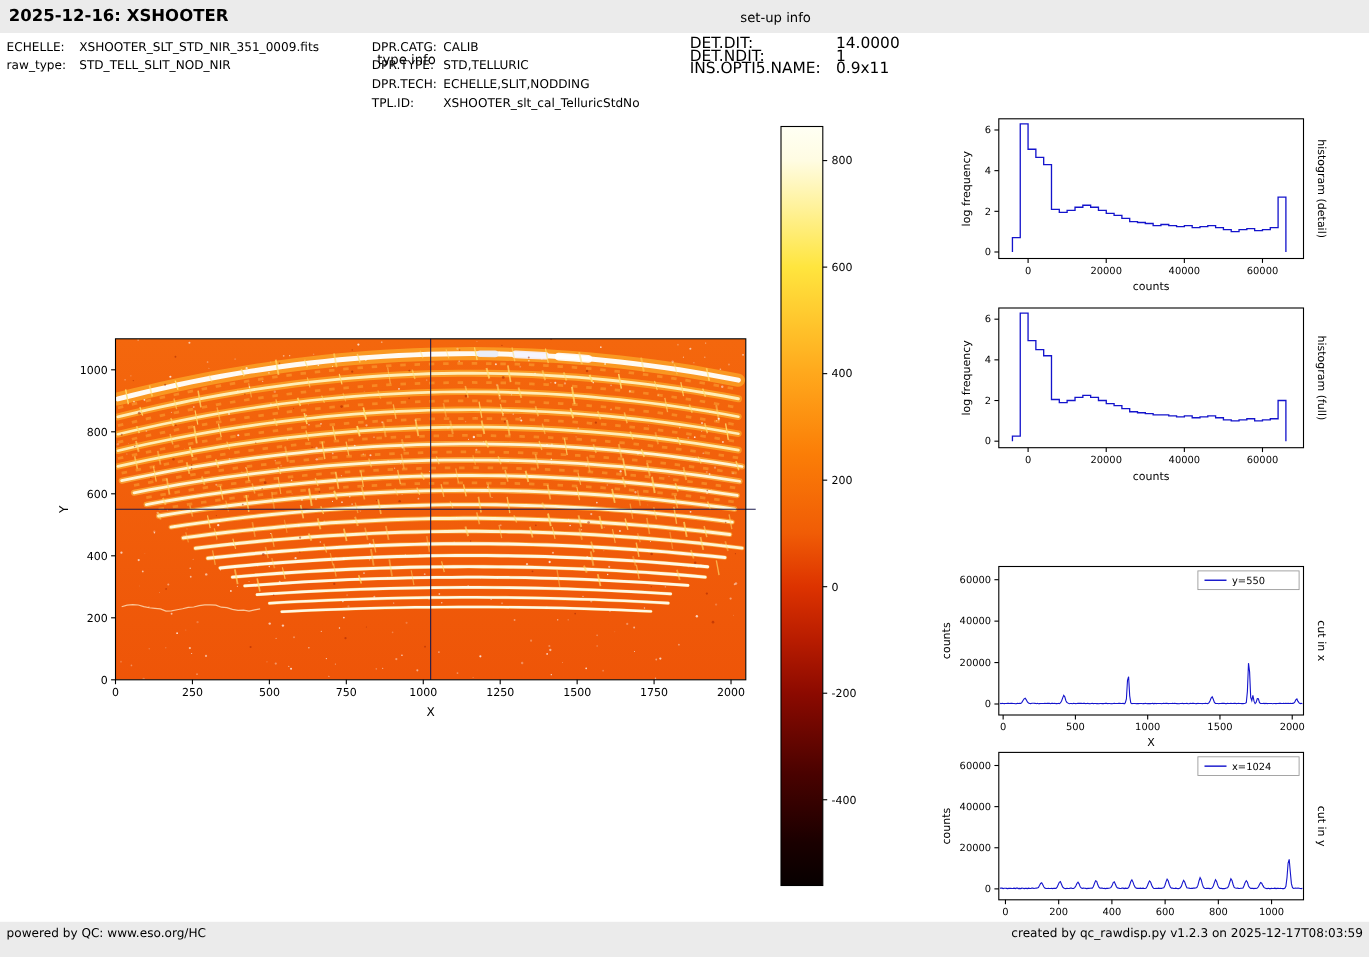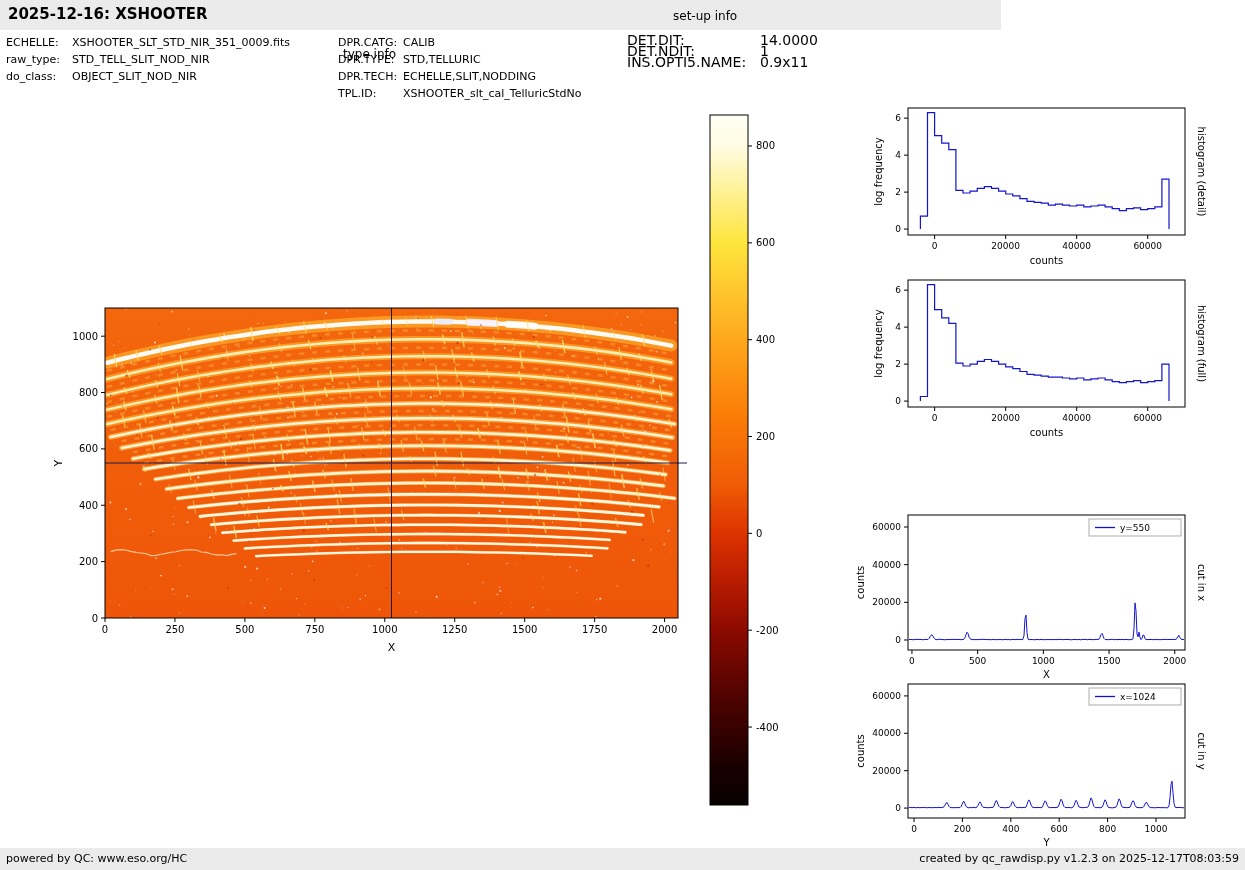--- a/index.html
+++ b/index.html
@@ -1,34 +1,34 @@
 <!DOCTYPE html>
 <html><head>
 <meta charset="utf-8">
 <style>
   html,body{margin:0;padding:0;background:#ffffff;}
   .page{position:relative;width:1245px;height:870px;background:#ffffff;overflow:hidden;
         font-family:"DejaVu Sans","Liberation Sans",sans-serif;color:#000;}
   #plots{position:absolute;left:0;top:0;width:1245px;height:870px;}
-  .topbar{position:absolute;left:0;top:0;width:1001px;height:30px;background:#ebebeb;}
+  .topbar{position:absolute;left:0;top:0;width:1245px;height:30px;background:#ebebeb;}
   .title{position:absolute;left:8px;top:5px;font-size:15px;font-weight:bold;white-space:nowrap;}
   .hlabel{position:absolute;top:9px;font-size:12px;white-space:nowrap;}
   #type-info-label{left:343px;margin-top:38px;}
   #setup-info-label{left:628px;margin-left:45px;}
   .metacol{position:absolute;font-size:11px;}
   .metacol .mrow{height:17px;line-height:17px;white-space:nowrap;}
   .metacol .ml{display:inline-block;}
   #file-info{left:6px;top:34px;}
   #file-info .ml{width:66px;}
   #type-info{left:338px;top:34px;}
   #type-info .ml{width:65px;}
   #setup-info{left:627px;top:35px;font-size:14px;}
   #setup-info .mrow{height:11px;line-height:11px;}
   #setup-info .ml{width:133px;}
-  .footbar{position:absolute;left:0;bottom:0;width:1245px;height:22px;background:#ebebeb;font-size:11px;}
+  .footbar{position:absolute;left:0;bottom:0;width:1245px;height:32px;background:#ebebeb;font-size:11px;}
   .foot-left{position:absolute;left:6px;top:4px;white-space:nowrap;}
   .foot-right{position:absolute;right:6px;top:4px;white-space:nowrap;}
 </style>
 </head>
 <body>
 
 <div class="page">
 
   <svg id="plots" xmlns="http://www.w3.org/2000/svg">
       <g>
@@ -884,23 +884,20 @@
     <div class="hlabel" id="setup-info-label">set-up info</div>
   </div>
 
   <div class="metacol" id="file-info">
     <div class="mrow">
       <span class="ml">ECHELLE:</span><span class="mv">XSHOOTER_SLT_STD_NIR_351_0009.fits</span>
     </div>
     <div class="mrow">
       <span class="ml">raw_type:</span><span class="mv">STD_TELL_SLIT_NOD_NIR</span>
     </div>
-    <div class="mrow">
-      <span class="ml">do_class:</span><span class="mv">OBJECT_SLIT_NOD_NIR</span>
-    </div>
   </div>
 
   <div class="metacol" id="type-info">
     <div class="mrow">
       <span class="ml">DPR.CATG:</span><span class="mv">CALIB</span>
     </div>
     <div class="mrow">
       <span class="ml">DPR.TYPE:</span><span class="mv">STD,TELLURIC</span>
     </div>
     <div class="mrow">

